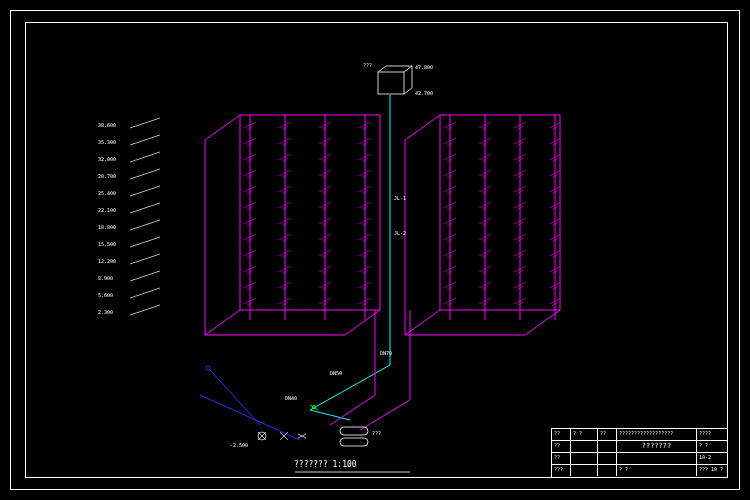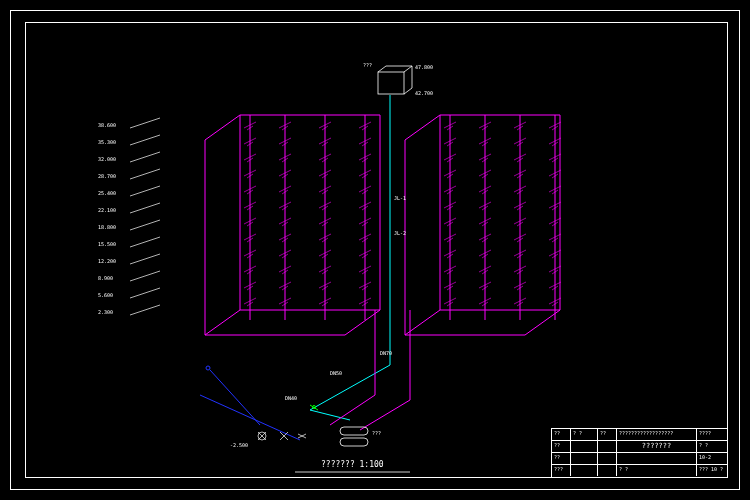--- a/index.html
+++ b/index.html
@@ -178,21 +178,21 @@
   <div class="txt" style="left:363px;top:62px">???</div>
   <div class="txt" style="left:415px;top:64px">47.800</div>
   <div class="txt" style="left:415px;top:90px">42.700</div>
   <div class="txt" style="left:394px;top:195px">JL-1</div>
   <div class="txt" style="left:394px;top:230px">JL-2</div>
   <div class="txt" style="left:285px;top:395px">DN40</div>
   <div class="txt" style="left:330px;top:370px">DN50</div>
   <div class="txt" style="left:380px;top:350px">DN70</div>
   <div class="txt" style="left:372px;top:430px">???</div>
   <div class="txt" style="left:230px;top:442px">-2.500</div>
-  <div class="txt" style="left:321px;top:460px;font-size:8px">??????? 1:100</div>
+  <div class="txt" style="left:294px;top:460px;font-size:8px">??????? 1:100</div>
 
   <div id="floor-labels">
       <div class="txt" style="left: 98px; top: 122px;">38.600</div>
       <div class="txt" style="left: 98px; top: 139px;">35.300</div>
       <div class="txt" style="left: 98px; top: 156px;">32.000</div>
       <div class="txt" style="left: 98px; top: 173px;">28.700</div>
       <div class="txt" style="left: 98px; top: 190px;">25.400</div>
       <div class="txt" style="left: 98px; top: 207px;">22.100</div>
       <div class="txt" style="left: 98px; top: 224px;">18.800</div>
       <div class="txt" style="left: 98px; top: 241px;">15.500</div>

